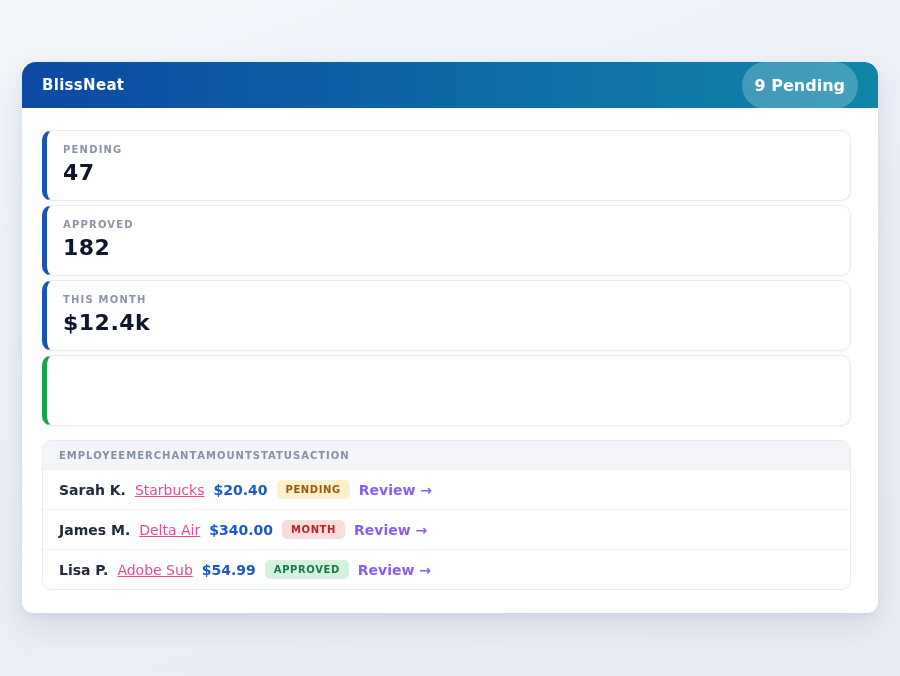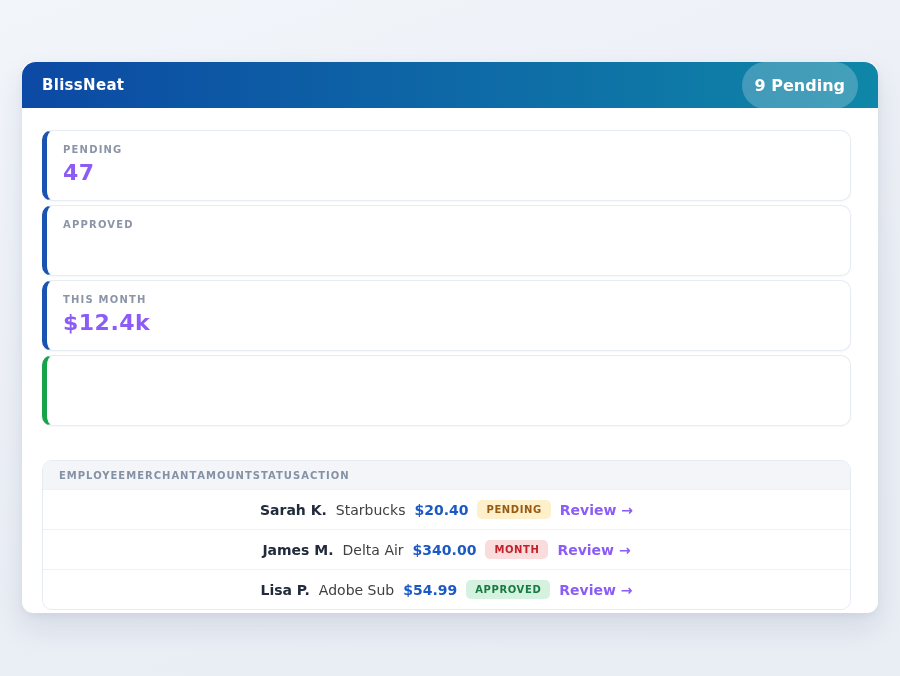--- a/index.html
+++ b/index.html
@@ -46,49 +46,48 @@
     box-shadow: 0 1px 2px rgba(25, 45, 90, 0.04);
   }
   .stat-card.green { border-left-color: #16a34a; }
   .stat-label {
     display: block;
     font-size: 10px; font-weight: bold; letter-spacing: 1.2px;
     color: #8b95a7; margin-bottom: 5px;
   }
   .stat-value {
     display: block;
-    font-size: 22px; font-weight: bold; color: #8b5cf6; letter-spacing: 0.5px;
+    font-size: 22px; font-weight: bold; color: #0f172a; letter-spacing: 0.5px;
   }
   .stat-card.green .stat-value { color: #16a34a; }
   .table-wrap {
-    margin-top: 34px;
+    margin-top: 14px;
     border: 1px solid #e6eaf1;
     border-radius: 10px;
     overflow: hidden;
   }
   .t-head {
     height: 28px;
     background: #f3f5f9;
     display: flex; align-items: center;
     padding: 0 16px;
     color: #8592a5; font-size: 10px; font-weight: bold; letter-spacing: 1px;
   }
   .t-head span { display: inline-block; }
   .t-row {
     height: 40px;
     display: flex; align-items: center;
     column-gap: 9px;
     padding: 0 16px;
     border-top: 1px solid #eef1f5;
     font-size: 14px;
     background: #ffffff;
-    justify-content: center;
   }
   .employee { font-weight: bold; color: #212b3b; }
-  .merchant { color: #404040; }
+  .merchant { color: #ec4899; text-decoration: underline; }
   .amount   { font-weight: bold; color: #1b59c4; }
   .review   { font-weight: bold; color: #8b5cf6; text-decoration: none; cursor: pointer; }
   .badge {
     font-size: 10px; font-weight: bold; letter-spacing: 0.6px;
     padding: 4px 9px; border-radius: 5px; display: inline-block;
   }
   .badge-pending  { background: #fdf0cb; color: #975a10; }
   .badge-late     { background: #fadcdc; color: #c2202b; }
   .badge-approved { background: #d5f2e0; color: #187a43; }
 </style>
@@ -104,20 +103,21 @@
 
   <div class="content">
 
     <div class="stat-card">
       <span class="stat-label">PENDING</span>
       <span class="stat-value">47</span>
     </div>
 
     <div class="stat-card">
       <span class="stat-label">APPROVED</span>
+      <span class="stat-value">182</span>
     </div>
 
     <div class="stat-card">
       <span class="stat-label">THIS MONTH</span>
       <span class="stat-value">$12.4k</span>
     </div>
 
     <div class="stat-card green">
     </div>
 

